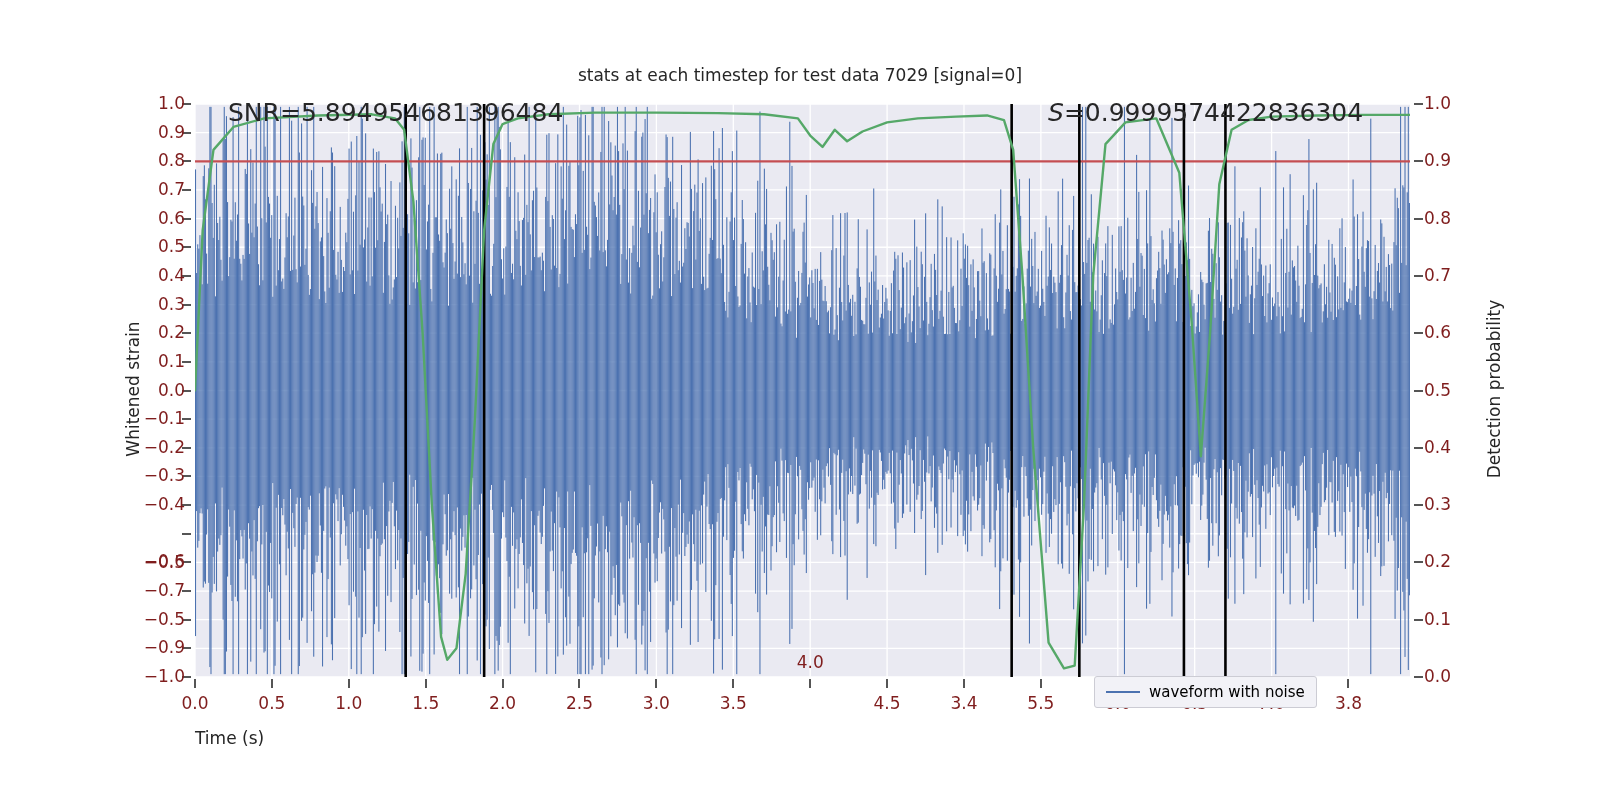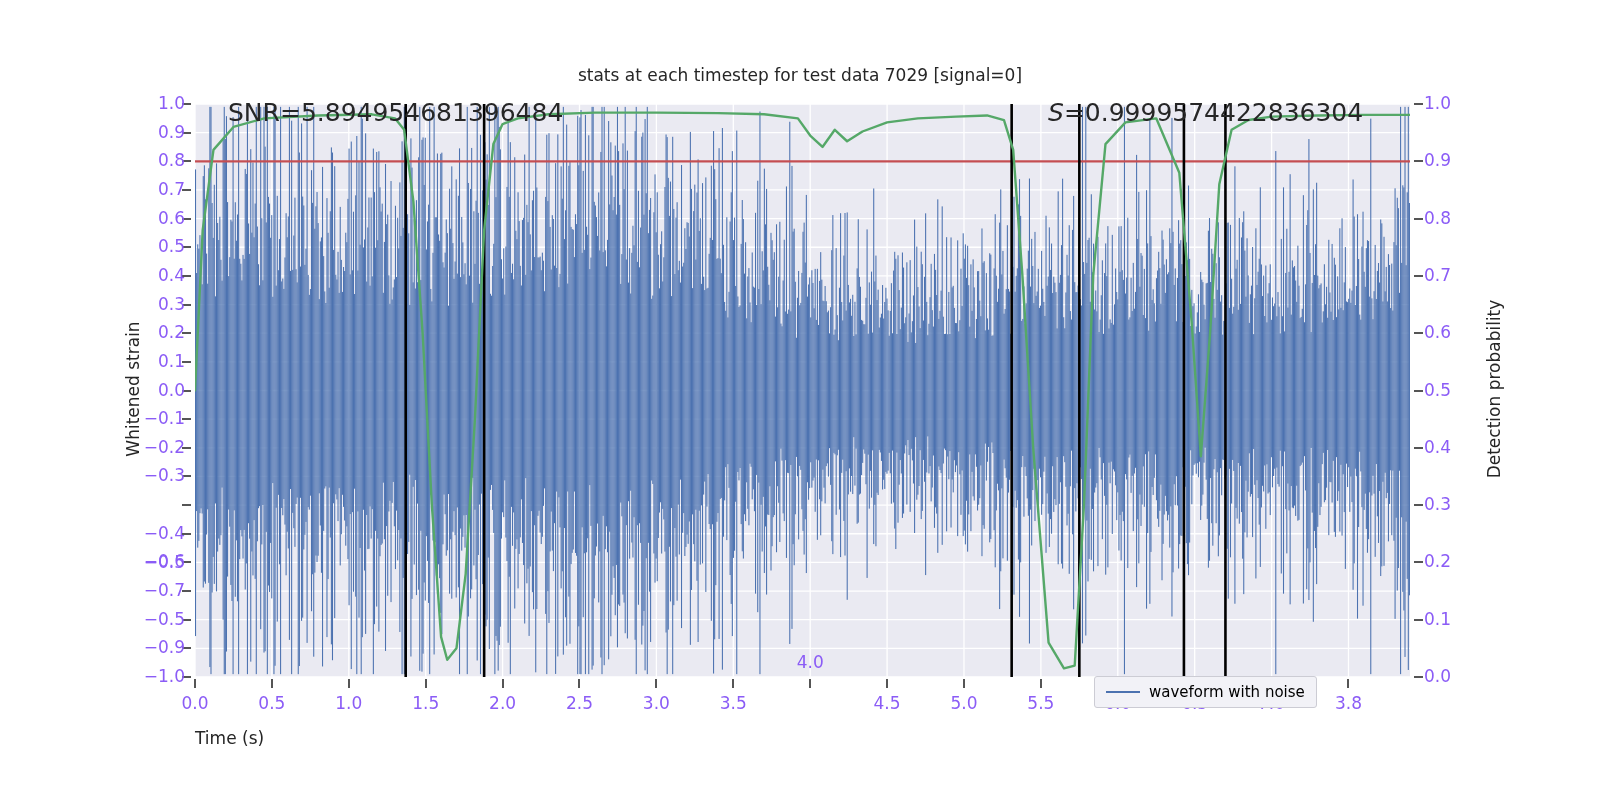--- a/index.html
+++ b/index.html
@@ -5,21 +5,21 @@
   html,body{margin:0;padding:0;background:#ffffff;}
   body{width:1600px;height:800px;overflow:hidden;
        font-family:"DejaVu Sans","Liberation Sans",sans-serif;color:#262626;}
   #figure{position:relative;width:1600px;height:800px;background:#ffffff;}
 
   
   #axes{position:absolute;left:195px;top:104px;width:1215px;height:573px;
         background:#EAEAF2;}
   #axes svg{position:absolute;left:0;top:0;}
 
-  .tick-label{position:absolute;font-size:17px;color:#8b5cf6;white-space:nowrap;}
+  .tick-label{position:absolute;font-size:17px;color:#7f1d1d;white-space:nowrap;}
   .ytick-l{text-align:right;right:1415px;}
   .ytick-r{text-align:left;left:1424px;}
   .xtick{text-align:center;}
 
   .tickmark{position:absolute;background:#555;}
 
   #ylabel-left{position:absolute;left:101px;top:0;width:30px;height:800px;}
   #ylabel-left span{position:absolute;left:-78px;top:379px;width:220px;
      text-align:center;font-size:17px;transform:rotate(-90deg);display:block;}
   #ylabel-right{position:absolute;left:1462px;top:0;width:30px;height:800px;}
@@ -1237,21 +1237,21 @@
       <div class="tick-label ytick-l" style="top: 350.85px;">0.1</div>
       <div class="tickmark" style="left: 182px; top: 389.5px; width: 9px; height: 2px;"></div>
       <div class="tick-label ytick-l" style="top: 379.5px;">0.0</div>
       <div class="tickmark" style="left: 182px; top: 418.15px; width: 9px; height: 2px;"></div>
       <div class="tick-label ytick-l" style="top: 408.15px;">−0.1</div>
       <div class="tickmark" style="left: 182px; top: 446.8px; width: 9px; height: 2px;"></div>
       <div class="tick-label ytick-l" style="top: 436.8px;">−0.2</div>
       <div class="tickmark" style="left: 182px; top: 475.45px; width: 9px; height: 2px;"></div>
       <div class="tick-label ytick-l" style="top: 465.45px;">−0.3</div>
       <div class="tickmark" style="left: 182px; top: 504.1px; width: 9px; height: 2px;"></div>
-      <div class="tick-label ytick-l" style="top: 523px;">−0.4</div>
+      <div class="tick-label ytick-l" style="top: 494px;">−0.4</div>
       <div class="tickmark" style="left: 182px; top: 532.75px; width: 9px; height: 2px;"></div>
       <div class="tick-label ytick-l" style="top: 552px;">−0.5</div>
       <div class="tickmark" style="left: 182px; top: 561.4px; width: 9px; height: 2px;"></div>
       <div class="tick-label ytick-l" style="top: 551.4px;">−0.6</div>
       <div class="tickmark" style="left: 182px; top: 590.05px; width: 9px; height: 2px;"></div>
       <div class="tick-label ytick-l" style="top: 580.05px;">−0.7</div>
       <div class="tickmark" style="left: 182px; top: 618.7px; width: 9px; height: 2px;"></div>
       <div class="tick-label ytick-l" style="top: 608.7px;">−0.5</div>
       <div class="tickmark" style="left: 182px; top: 647.35px; width: 9px; height: 2px;"></div>
       <div class="tick-label ytick-l" style="top: 637.35px;">−0.9</div>
@@ -1293,21 +1293,21 @@
       <div class="tick-label xtick" style="left: 544.494px; top: 693px; width: 70px;">2.5</div>
       <div class="tickmark" style="left: 655.392px; top: 679px; width: 2px; height: 9px;"></div>
       <div class="tick-label xtick" style="left: 621.392px; top: 693px; width: 70px;">3.0</div>
       <div class="tickmark" style="left: 732.291px; top: 679px; width: 2px; height: 9px;"></div>
       <div class="tick-label xtick" style="left: 698.291px; top: 693px; width: 70px;">3.5</div>
       <div class="tickmark" style="left: 809.19px; top: 679px; width: 2px; height: 9px;"></div>
       <div class="tick-label xtick" style="left: 775.19px; top: 652px; width: 70px;">4.0</div>
       <div class="tickmark" style="left: 886.089px; top: 679px; width: 2px; height: 9px;"></div>
       <div class="tick-label xtick" style="left: 852.089px; top: 693px; width: 70px;">4.5</div>
       <div class="tickmark" style="left: 962.987px; top: 679px; width: 2px; height: 9px;"></div>
-      <div class="tick-label xtick" style="left: 928.987px; top: 693px; width: 70px;">5.0</div>
+      <div class="tick-label xtick" style="left: 928.987px; top: 693px; width: 70px;">3.4</div>
       <div class="tickmark" style="left: 1039.89px; top: 679px; width: 2px; height: 9px;"></div>
       <div class="tick-label xtick" style="left: 1005.89px; top: 693px; width: 70px;">5.5</div>
       <div class="tickmark" style="left: 1116.78px; top: 679px; width: 2px; height: 9px;"></div>
       <div class="tick-label xtick" style="left: 1082.78px; top: 693px; width: 70px;">6.0</div>
       <div class="tickmark" style="left: 1193.68px; top: 679px; width: 2px; height: 9px;"></div>
       <div class="tick-label xtick" style="left: 1159.68px; top: 693px; width: 70px;">6.5</div>
       <div class="tickmark" style="left: 1270.58px; top: 679px; width: 2px; height: 9px;"></div>
       <div class="tick-label xtick" style="left: 1236.58px; top: 693px; width: 70px;">7.0</div>
       <div class="tickmark" style="left: 1347.48px; top: 679px; width: 2px; height: 9px;"></div>
       <div class="tick-label xtick" style="left: 1313.48px; top: 693px; width: 70px;">3.8</div>

